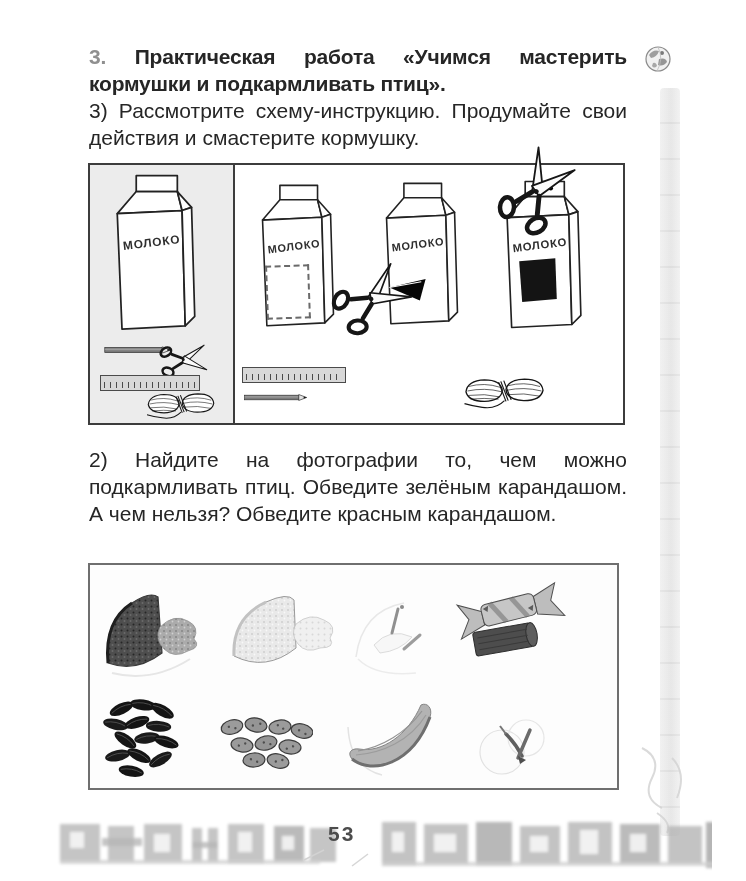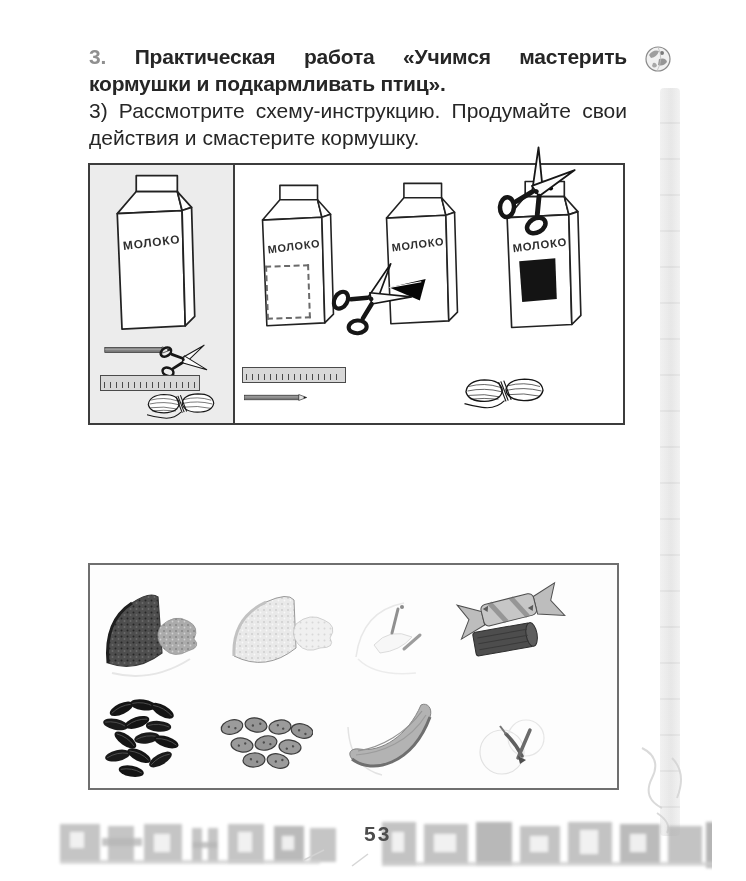--- a/index.html
+++ b/index.html
@@ -13,21 +13,21 @@
   .panel-materials-bg{left:0;top:0;width:143px;height:258px;background:#ececec;border-right:2px solid #3c3c3c;}
   .photo-box{left:88px;top:563px;width:527px;height:223px;border:2px solid #6f6f6f;background:#fdfdfd;}
   .ruler{background:#d8d8d8;border:1px solid #4a4a4a;}
   .ruler-ticks{position:absolute;left:3px;right:3px;bottom:2px;height:6px;
       background:repeating-linear-gradient(90deg,#4a4a4a 0 1px,transparent 1px 6px);}
   .dashed-window{border:2px dashed #6a6a6a;background:transparent;}
   .edge-strip{left:660px;top:88px;width:20px;height:748px;border-radius:4px;
       background:linear-gradient(90deg,#f5f5f5,#ebebeb 55%,#f6f6f6);}
   .edge-strip-inner{position:absolute;inset:0;border-radius:4px;
       background:repeating-linear-gradient(180deg,rgba(0,0,0,0.015) 0 34px,rgba(0,0,0,0.06) 34px 36px);}
-  .page-number{left:328px;top:822px;font-size:21px;font-weight:700;color:#4c4c4c;letter-spacing:2px;margin-left:36px;}
+  .page-number{left:328px;top:822px;font-size:21px;font-weight:700;color:#4c4c4c;letter-spacing:2px;}
   svg{display:block;}
 </style>
 </head>
 <body>
 
 <div class="page">
 
   <svg width="0" height="0" style="position:absolute" aria-hidden="true">
     <defs>
       <pattern id="patDark" width="6" height="6" patternUnits="userSpaceOnUse">
@@ -185,20 +185,23 @@
       <circle cx="74" cy="15" r="3" fill="#000000"></circle>
     </svg>
     <svg class="abs" style="left:398px;top:0px;transform:rotate(-58deg)" width="92" height="60" viewBox="0 0 112 72">
         <use href="#sym-scissors"></use>
       </svg>
     <svg class="abs" style="left:362px;top:206px" width="105" height="40" viewBox="0 0 116 54">
         <use href="#sym-twine"></use>
       </svg>
   </div>
 
+  <div class="abs" style="left:89px;top:446px;width:538px">
+    <p class="para">2) Найдите на фотографии то, чем можно подкармливать птиц. Обведите зелёным карандашом. А чем нельзя? Обведите красным карандашом.</p>
+  </div>
 
   <div class="abs photo-box">
 
     <svg class="abs" style="left:12px;top:22px" width="100" height="92" viewBox="0 0 100 92">
       <path d="M10,86 Q50,96 88,72" stroke="#e6e6e6" stroke-width="2" fill="none"></path>
       <path d="M6,76 Q2,34 30,16 Q48,4 56,10 L60,66 Q34,86 6,76 Z" fill="url(#patDark)" stroke="#3a3a3a" stroke-width="1.2"></path>
       <path d="M6,76 Q2,34 30,16" stroke="#1f1f1f" stroke-width="3" fill="none"></path>
       <path d="M58,40 Q72,26 86,34 Q98,40 92,52 Q100,60 86,64 Q72,72 62,62 Q52,52 58,40 Z" fill="url(#patMid)" stroke="#8a8a8a" stroke-width="0.6"></path>
     </svg>
 

